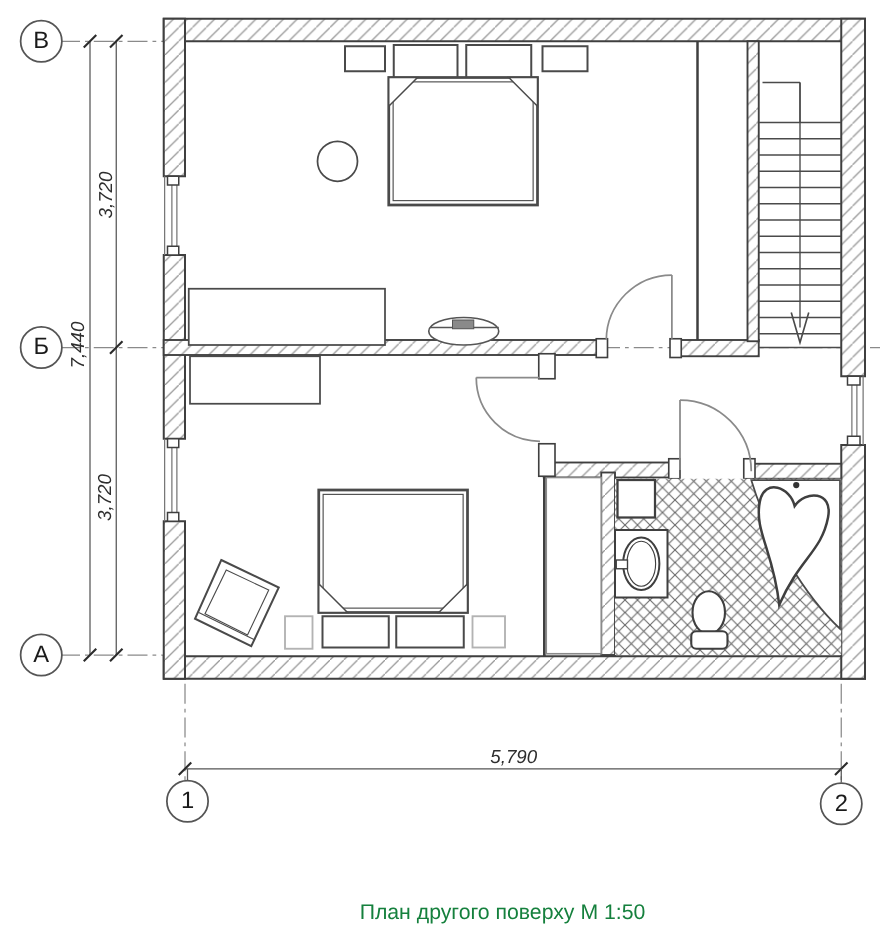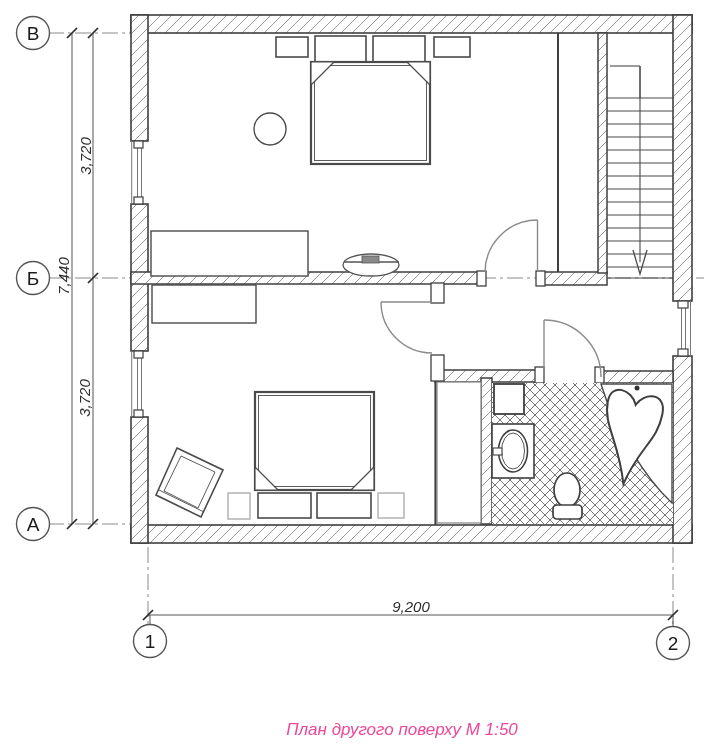--- a/index.html
+++ b/index.html
@@ -5,21 +5,21 @@
   html,body{margin:0;padding:0;background:#fff;}
   .canvas{position:relative;width:708px;height:750px;background:#fff;
           font-family:"Liberation Sans",sans-serif;overflow:hidden;}
   .canvas svg{position:absolute;left:0;top:0;}
   .axis-label{position:absolute;transform:translate(-50%,-50%);
               font-size:19px;color:#1a1a1a;line-height:1;}
   .dim{position:absolute;font-style:italic;font-size:15px;color:#2e2e2e;
        white-space:nowrap;transform:translate(-50%,-50%);line-height:1;}
   .dim.rot{transform:translate(-50%,-50%) rotate(-90deg);}
   .plan-title{position:absolute;left:402px;top:730px;transform:translate(-50%,-50%);
-       font-style:italic;font-size:17px;color:#ec4899;white-space:nowrap;}
+       font-size:17px;color:#15803d;white-space:nowrap;}
 </style>
 </head>
 <body>
 
 <div class="canvas">
 
 <svg width="708" height="750" viewBox="0 0 708 750">
   <defs>
     <pattern id="hatch" width="11" height="11" patternUnits="userSpaceOnUse">
       <rect width="11" height="11" fill="#ffffff"></rect>
@@ -207,17 +207,17 @@
 
 <div class="axis-label" style="left:33px;top:33px">В</div>
 <div class="axis-label" style="left:33px;top:278px">Б</div>
 <div class="axis-label" style="left:33px;top:524px">А</div>
 <div class="axis-label" style="left:150px;top:641px">1</div>
 <div class="axis-label" style="left:673px;top:643px">2</div>
 
 <div class="dim rot" style="left:85px;top:156px">3,720</div>
 <div class="dim rot" style="left:63px;top:276px">7,440</div>
 <div class="dim rot" style="left:84px;top:398px">3,720</div>
-<div class="dim" style="left:411px;top:606px">9,200</div>
+<div class="dim" style="left:411px;top:606px">5,790</div>
 
 <div class="plan-title">План другого поверху М 1:50</div>
 
 </div>
 
 </body></html>

